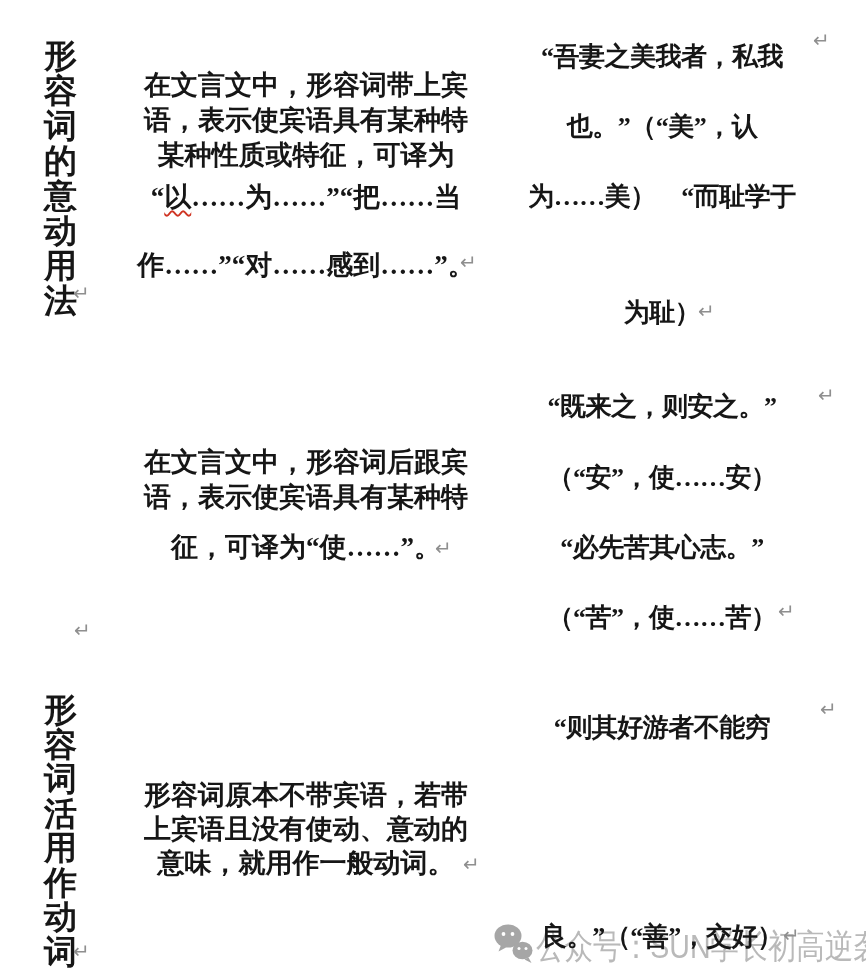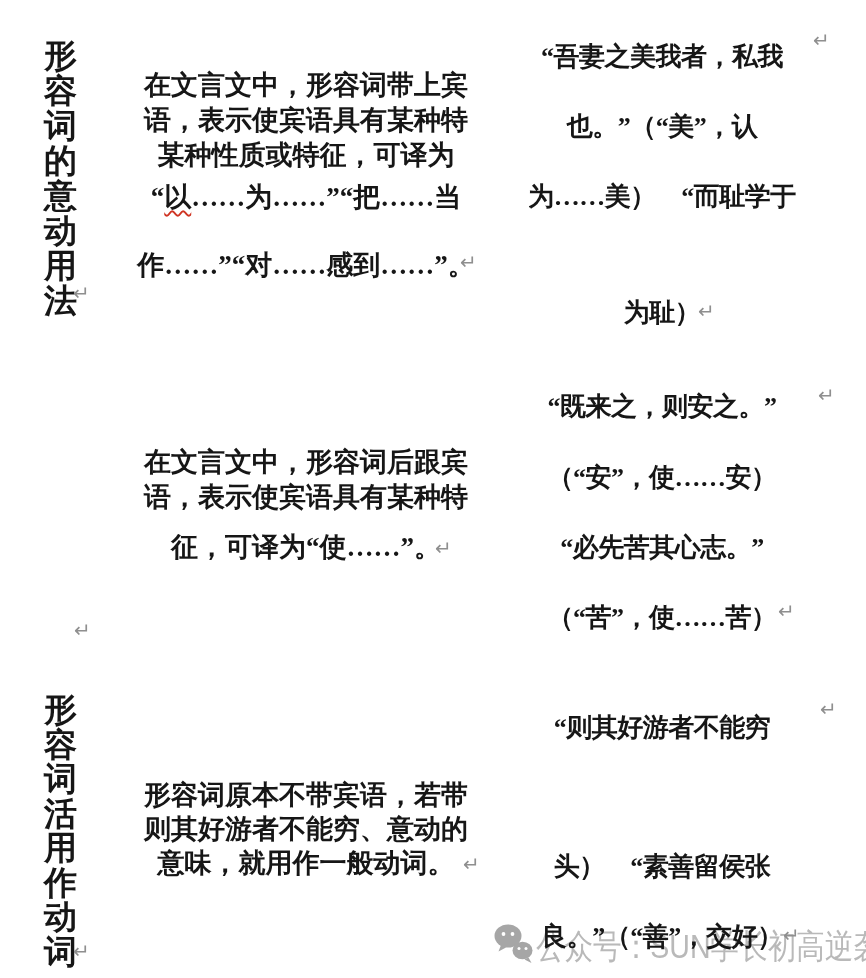--- a/index.html
+++ b/index.html
@@ -86,28 +86,27 @@
     <span class="pilcrow" style="left:818px;top:385px">↵</span>
     <span class="pilcrow" style="left:778px;top:601px">↵</span>
   </div>
 
   <div class="row-group">
     <div class="vhead" style="top:693px;line-height:34.5px">形容词活用作动词</div>
     <span class="pilcrow" style="left:73px;top:941px">↵</span>
 
     <div class="col mid-col">
       <div class="line" style="top:781px">形容词原本不带宾语，若带</div>
-      <div class="line" style="top:815px">则其好游者不能穷、意动的</div>
+      <div class="line" style="top:815px">上宾语且没有使动、意动的</div>
       <div class="line" style="top:849px">意味，就用作一般动词。</div>
     </div>
     <span class="pilcrow" style="left:463px;top:854px">↵</span>
 
     <div class="col right-col">
       <div class="line" style="top:714px">“则其好游者不能穷</div>
-      <div class="line" style="top:853px">头）　“素善留侯张</div>
       <div class="line" style="top:923px">良。”（“善”，交好）</div>
     </div>
     <span class="pilcrow" style="left:820px;top:699px">↵</span>
     <span class="pilcrow" style="left:783px;top:925px">↵</span>
   </div>
 
   <div class="watermark">
     <span class="wm-icon">
       <svg width="42" height="48" viewBox="0 0 42 48">
         <ellipse cx="14" cy="14" rx="13.5" ry="11.5" fill="#a6a6a6"></ellipse>

